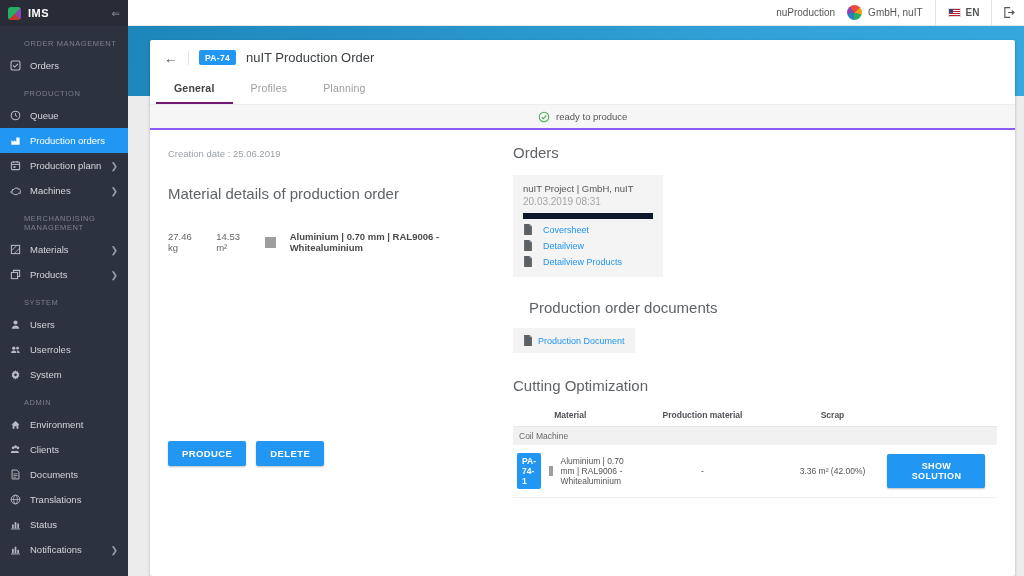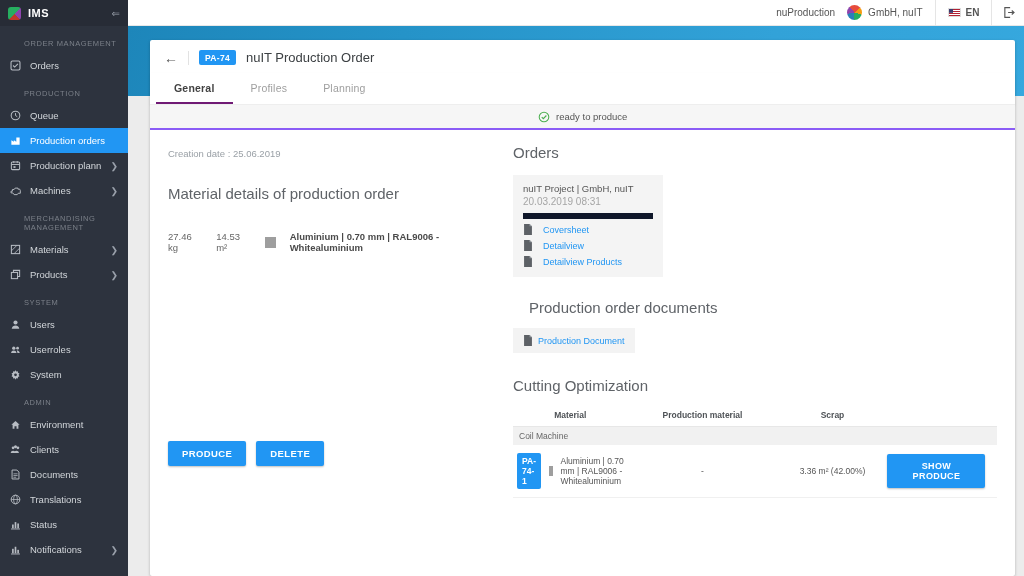--- a/index.html
+++ b/index.html
@@ -408,21 +408,21 @@
               <div class="group-row">Coil Machine</div>
               <div class="cut-row">
                 <div class="cut-mat">
                   <span class="row-badge">PA-74-1</span>
                   <span class="swatch"></span>
                   <span class="m-name">Aluminium | 0.70 mm | RAL9006 - Whitealuminium</span>
                 </div>
                 <div class="cut-cell">-</div>
                 <div class="cut-cell">3.36 m² (42.00%)</div>
                 <div class="cut-action">
-                  <button class="btn btn-small">SHOW PRODUCE</button>
+                  <button class="btn btn-small">SHOW SOLUTION</button>
                 </div>
               </div>
             </div>
 
           </div>
         </div>
       </div>
     </div>
   </div>
 </div>

